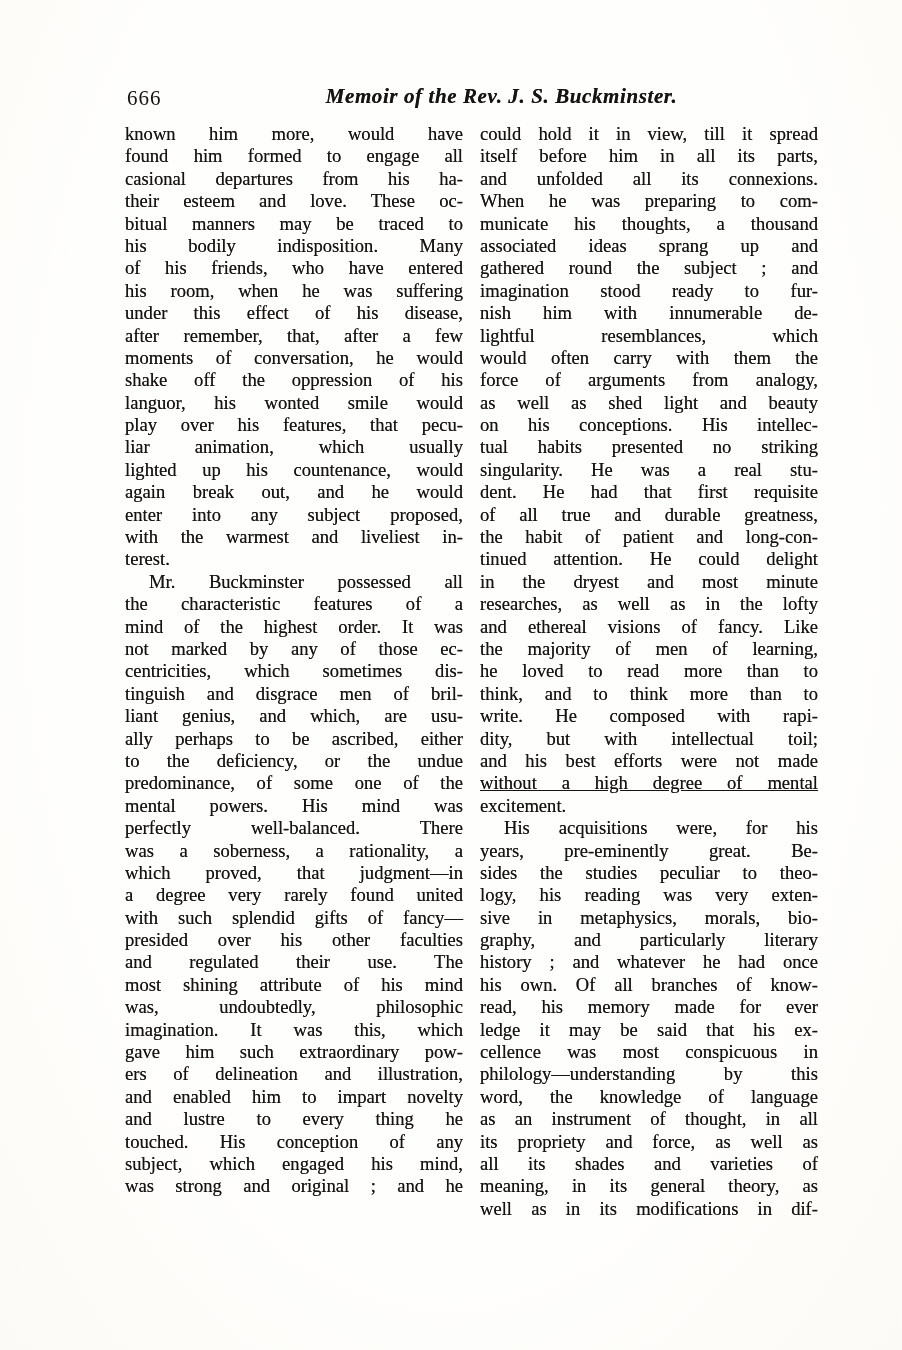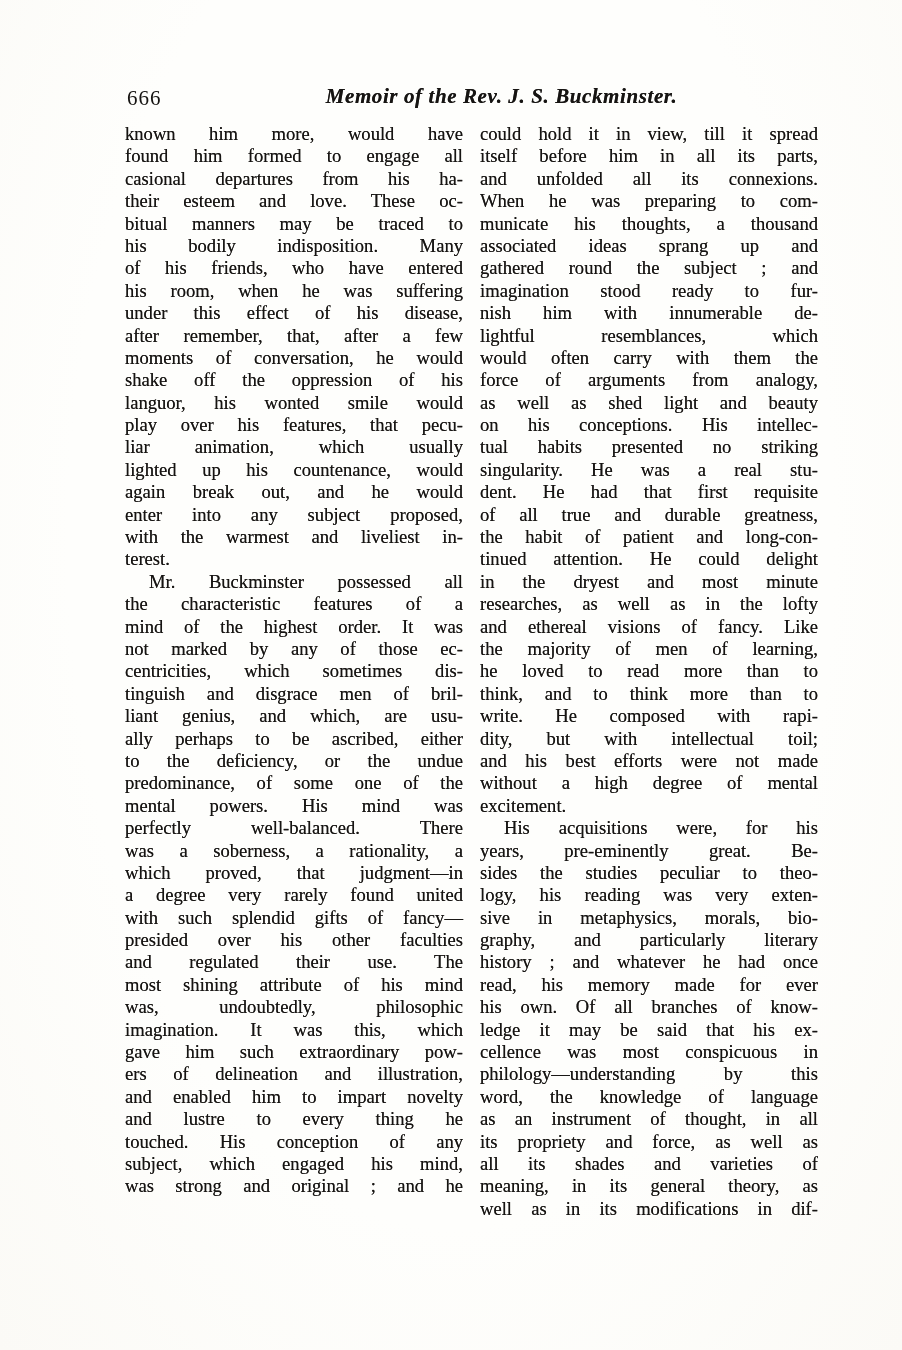--- a/index.html
+++ b/index.html
@@ -156,31 +156,31 @@
         <div class="line"><span style="white-space: nowrap;">tinued attention. He could delight</span></div>
         <div class="line"><span style="white-space: nowrap;">in the dryest and most minute</span></div>
         <div class="line"><span style="white-space: nowrap;">researches, as well as in the lofty</span></div>
         <div class="line"><span style="white-space: nowrap;">and ethereal visions of fancy. Like</span></div>
         <div class="line"><span style="white-space: nowrap;">the majority of men of learning,</span></div>
         <div class="line"><span style="white-space: nowrap;">he loved to read more than to</span></div>
         <div class="line"><span style="white-space: nowrap;">think, and to think more than to</span></div>
         <div class="line"><span style="white-space: nowrap;">write. He composed with rapi-</span></div>
         <div class="line"><span style="white-space: nowrap;">dity, but with intellectual toil;</span></div>
         <div class="line"><span style="white-space: nowrap;">and his best efforts were not made</span></div>
-        <div class="line"><span style="white-space: nowrap;">without a high degree of mental</span></div>
+        <div class="line"><span style="white-space: nowrap; text-decoration: underline;">without a high degree of mental</span></div>
         <div class="line end">excitement.</div>
         <div class="line indent"><span style="white-space: nowrap;">His acquisitions were, for his</span></div>
         <div class="line"><span style="white-space: nowrap;">years, pre-eminently great. Be-</span></div>
         <div class="line"><span style="white-space: nowrap;">sides the studies peculiar to theo-</span></div>
         <div class="line"><span style="white-space: nowrap;">logy, his reading was very exten-</span></div>
         <div class="line"><span style="white-space: nowrap;">sive in metaphysics, morals, bio-</span></div>
         <div class="line"><span style="white-space: nowrap;">graphy, and particularly literary</span></div>
         <div class="line"><span style="white-space: nowrap;">history ; and whatever he had once</span></div>
+        <div class="line"><span style="white-space: nowrap;">his own. Of all branches of know-</span></div>
         <div class="line"><span style="white-space: nowrap;">read, his memory made for ever</span></div>
-        <div class="line"><span style="white-space: nowrap;">his own. Of all branches of know-</span></div>
         <div class="line"><span style="white-space: nowrap;">ledge it may be said that his ex-</span></div>
         <div class="line"><span style="white-space: nowrap;">cellence was most conspicuous in</span></div>
         <div class="line"><span style="white-space: nowrap;">philology—understanding by this</span></div>
         <div class="line"><span style="white-space: nowrap;">word, the knowledge of language</span></div>
         <div class="line"><span style="white-space: nowrap;">as an instrument of thought, in all</span></div>
         <div class="line"><span style="white-space: nowrap;">its propriety and force, as well as</span></div>
         <div class="line"><span style="white-space: nowrap;">all its shades and varieties of</span></div>
         <div class="line"><span style="white-space: nowrap;">meaning, in its general theory, as</span></div>
         <div class="line"><span style="white-space: nowrap;">well as in its modifications in dif-</span></div>
       </div>

